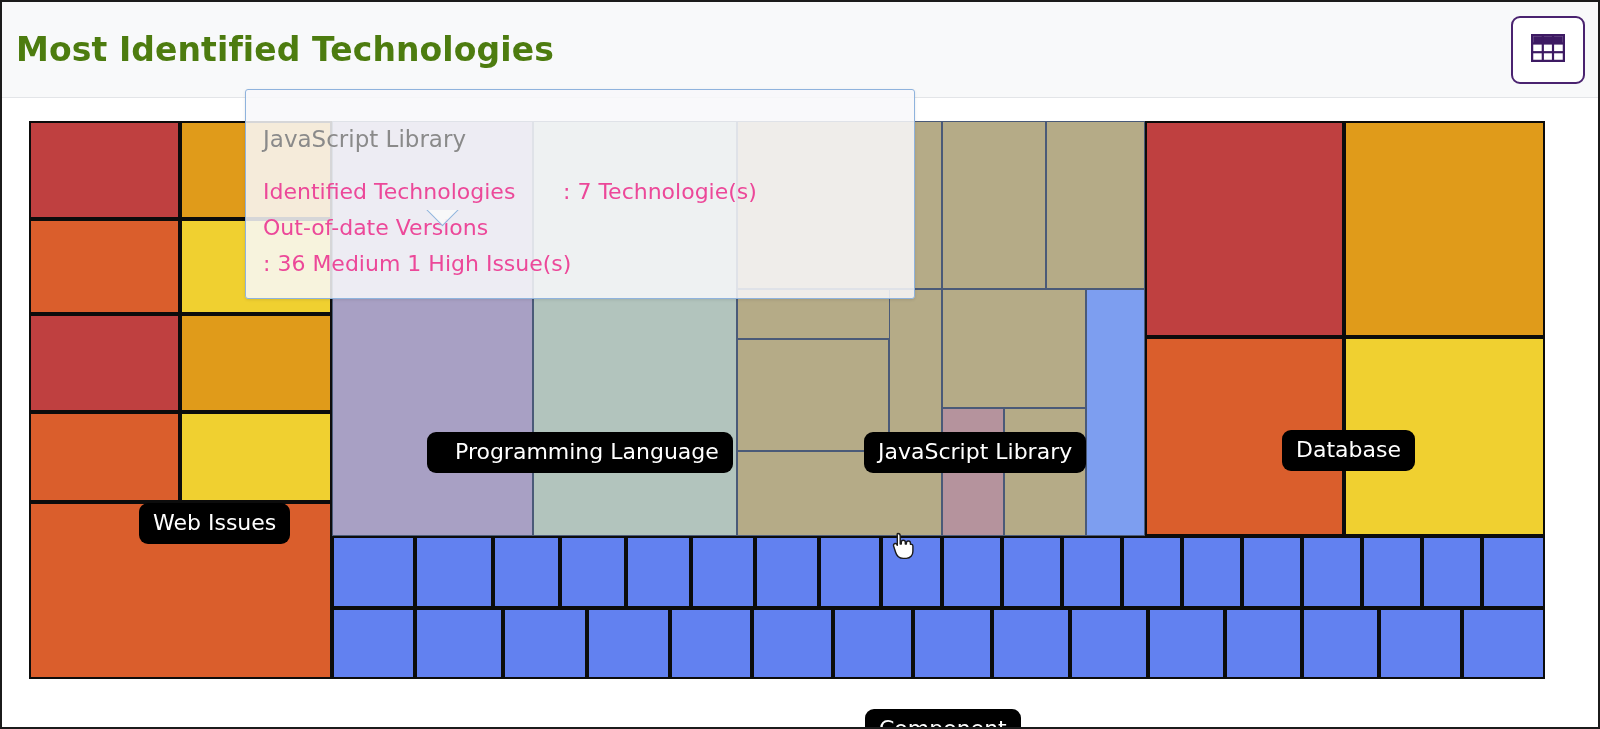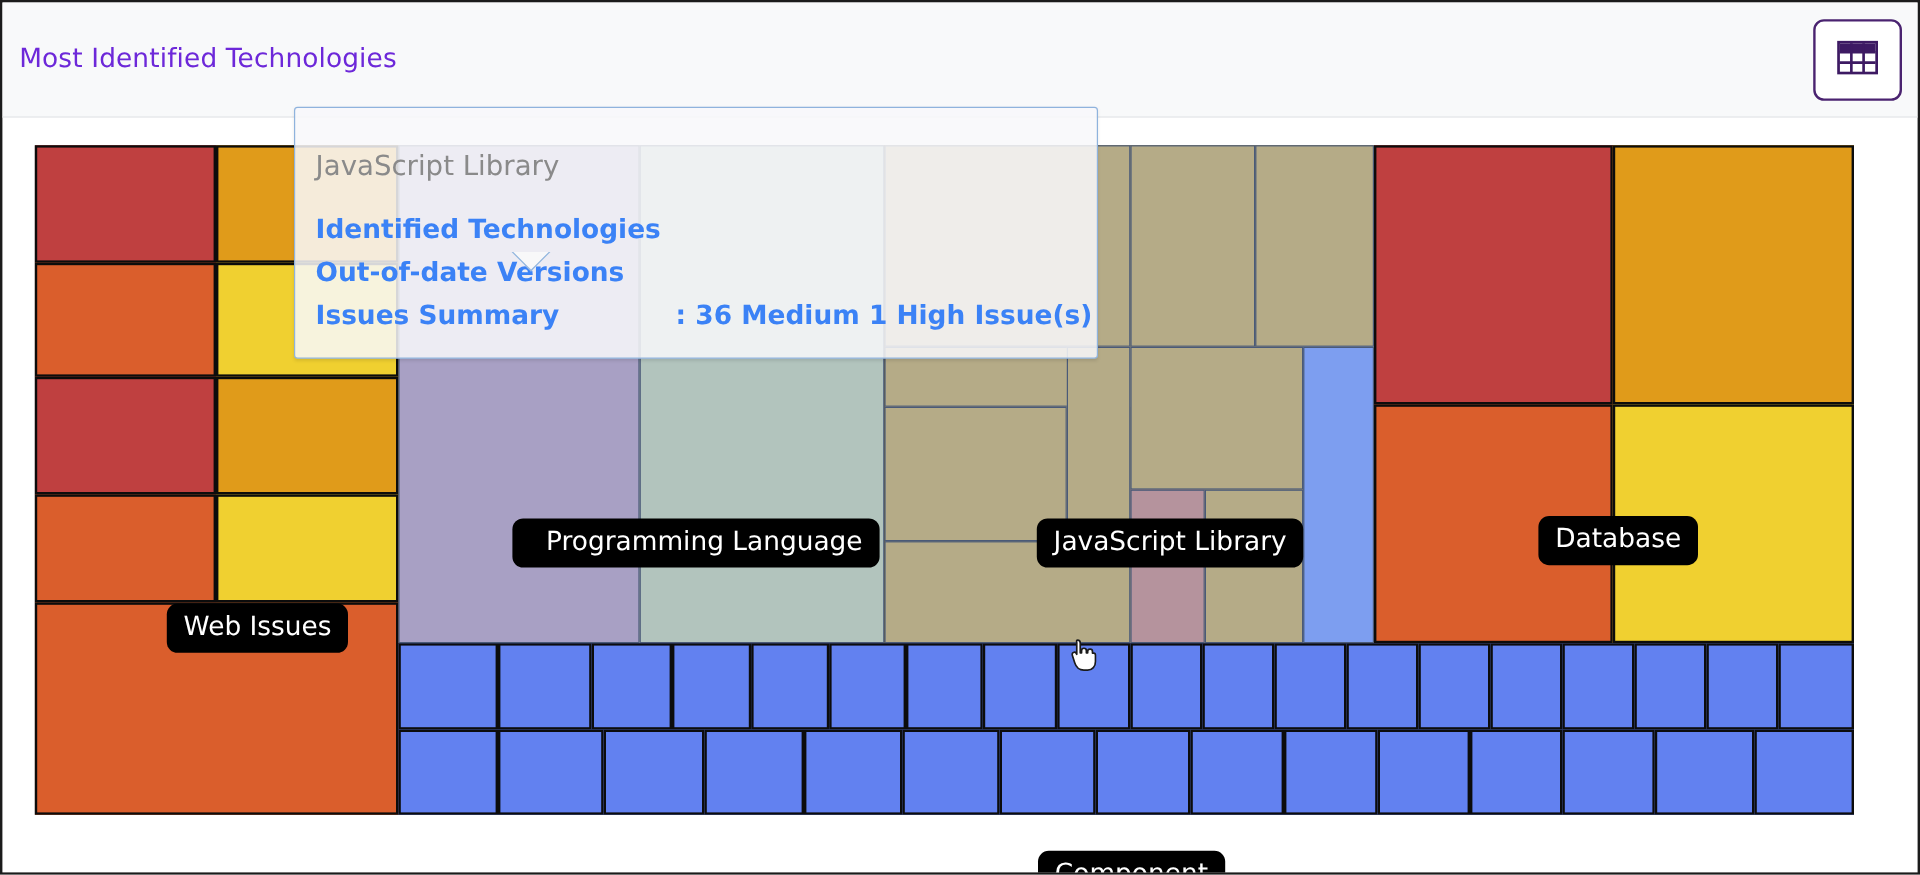--- a/index.html
+++ b/index.html
@@ -27,24 +27,24 @@
     left: 0; top: 0;
     width: 1596px;
     height: 96px;
     background: #f8f9fa;
     border-bottom: 1px solid #e3e5e8;
   }
   .header-title {
     position: absolute;
     left: 14px;
     top: 26px;
-    font-size: 22px;
+    font-size: 33px;
     line-height: 44px;
-    color: #6d28d9;
-    font-weight: 400;
+    color: #4d7c0f;
+    font-weight: 700;
     letter-spacing: 0.1px;
     white-space: nowrap;
   }
   .grid-button {
     position: absolute;
     right: 13px;
     top: 14px;
     width: 74px;
     height: 68px;
     background: #ffffff;
@@ -117,23 +117,22 @@
     font-size: 23px;
     line-height: 30px;
     color: #8a8a8a;
     margin-bottom: 20px;
     white-space: nowrap;
   }
   .tt-row {
     display: flex;
     font-size: 22px;
     line-height: 36px;
-    color: #3b82f6;
+    color: #ec4899;
     white-space: nowrap;
-    font-weight: bold;
   }
   .tt-key { width: 300px; flex: none; }
   .tt-val { flex: none; }
 
   
   .tt-notch {
     position: absolute;
     left: 424px;
     top: 208px;
     width: 34px;
@@ -265,26 +264,26 @@
       <div class="node-label" style="left: 1280px; top: 428px;">Database</div>
       <div class="node-label" style="left: 863px; top: 707px;">Component</div>
     </div>
 
   <div class="tooltip">
     <div class="tooltip-inner">
       <div class="tt-title">JavaScript Library</div>
       <div id="tt-rows">
           <div class="tt-row">
             <span class="tt-key">Identified Technologies</span>
+            <span class="tt-val">: 7 Technologie(s)</span>
           </div>
           <div class="tt-row">
             <span class="tt-key">Out-of-date Versions</span>
           </div>
           <div class="tt-row">
-            <span class="tt-key">Issues Summary</span>
             <span class="tt-val">: 36 Medium 1 High Issue(s)</span>
           </div>
         </div>
     </div>
   </div>
   <div class="tt-notch"></div>
 
   <div class="cursor" style="left: 890px; top: 530px;">
     <svg width="22" height="28" viewBox="0 0 22 28">
       <path d="M6 1.5 C7.4 1.5 8.2 2.6 8.2 3.9 L8.2 12.0 L9.3 12.0 L9.3 10.2

